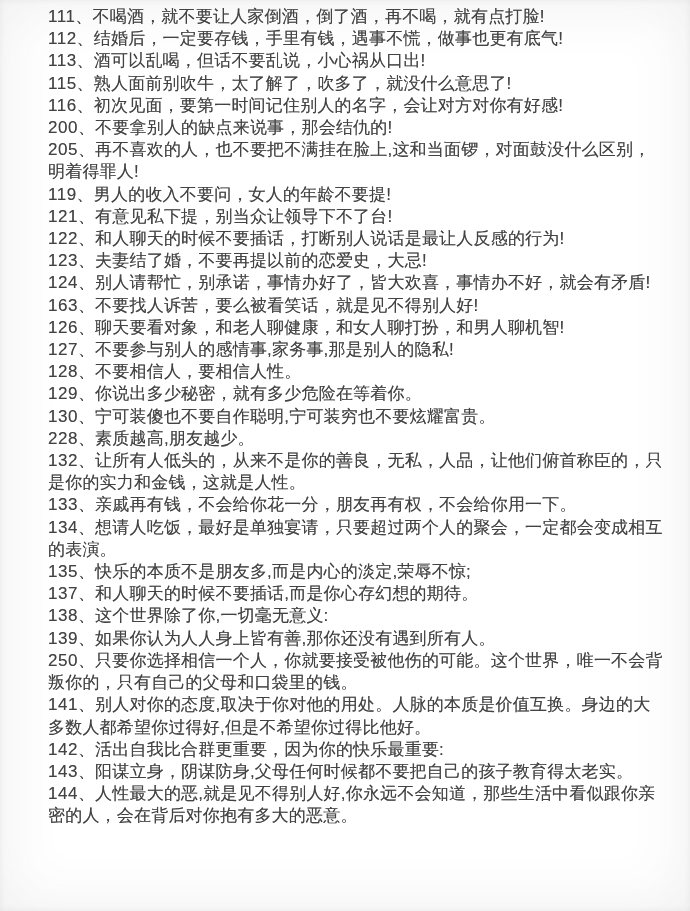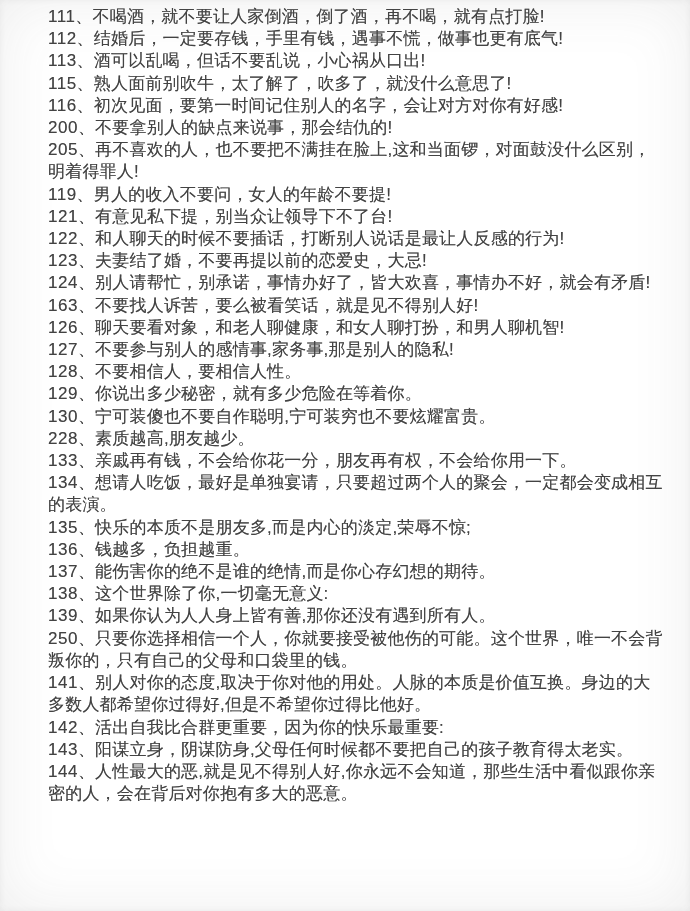--- a/index.html
+++ b/index.html
@@ -54,25 +54,25 @@
       <p class="item"><span class="num">122</span><span>、</span><span>和人聊天的时候不要插话，打断别人说话是最让人反感的行为!</span></p>
       <p class="item"><span class="num">123</span><span>、</span><span>夫妻结了婚，不要再提以前的恋爱史，大忌!</span></p>
       <p class="item"><span class="num">124</span><span>、</span><span>别人请帮忙，别承诺，事情办好了，皆大欢喜，事情办不好，就会有矛盾!</span></p>
       <p class="item"><span class="num">163</span><span>、</span><span>不要找人诉苦，要么被看笑话，就是见不得别人好!</span></p>
       <p class="item"><span class="num">126</span><span>、</span><span>聊天要看对象，和老人聊健康，和女人聊打扮，和男人聊机智!</span></p>
       <p class="item"><span class="num">127</span><span>、</span><span>不要参与别人的感情事,家务事,那是别人的隐私!</span></p>
       <p class="item"><span class="num">128</span><span>、</span><span>不要相信人，要相信人性。</span></p>
       <p class="item"><span class="num">129</span><span>、</span><span>你说出多少秘密，就有多少危险在等着你。</span></p>
       <p class="item"><span class="num">130</span><span>、</span><span>宁可装傻也不要自作聪明,宁可装穷也不要炫耀富贵。</span></p>
       <p class="item"><span class="num">228</span><span>、</span><span>素质越高,朋友越少。</span></p>
+      <p class="item"><span class="num">132</span><span>、</span><span>让所有人低头的，从来不是你的善良，无私，人品，让他们俯首称臣的，只是你的实力和金钱，这就是人性。</span></p>
       <p class="item"><span class="num">133</span><span>、</span><span>亲戚再有钱，不会给你花一分，朋友再有权，不会给你用一下。</span></p>
       <p class="item"><span class="num">134</span><span>、</span><span>想请人吃饭，最好是单独宴请，只要超过两个人的聚会，一定都会变成相互的表演。</span></p>
       <p class="item"><span class="num">135</span><span>、</span><span>快乐的本质不是朋友多,而是内心的淡定,荣辱不惊;</span></p>
-      <p class="item"><span class="num">136</span><span>、</span><span>钱越多，负担越重。</span></p>
-      <p class="item"><span class="num">137</span><span>、</span><span>能伤害你的绝不是谁的绝情,而是你心存幻想的期待。</span></p>
+      <p class="item"><span class="num">137</span><span>、</span><span>和人聊天的时候不要插话,而是你心存幻想的期待。</span></p>
       <p class="item"><span class="num">138</span><span>、</span><span>这个世界除了你,一切毫无意义:</span></p>
       <p class="item"><span class="num">139</span><span>、</span><span>如果你认为人人身上皆有善,那你还没有遇到所有人。</span></p>
       <p class="item"><span class="num">250</span><span>、</span><span>只要你选择相信一个人，你就要接受被他伤的可能。这个世界，唯一不会背叛你的，只有自己的父母和口袋里的钱。</span></p>
       <p class="item"><span class="num">141</span><span>、</span><span>别人对你的态度,取决于你对他的用处。人脉的本质是价值互换。身边的大多数人都希望你过得好,但是不希望你过得比他好。</span></p>
       <p class="item"><span class="num">142</span><span>、</span><span>活出自我比合群更重要，因为你的快乐最重要:</span></p>
       <p class="item"><span class="num">143</span><span>、</span><span>阳谋立身，阴谋防身,父母任何时候都不要把自己的孩子教育得太老实。</span></p>
       <p class="item"><span class="num">144</span><span>、</span><span>人性最大的恶,就是见不得别人好,你永远不会知道，那些生活中看似跟你亲密的人，会在背后对你抱有多大的恶意。</span></p>
     </div>
 </div>
 

